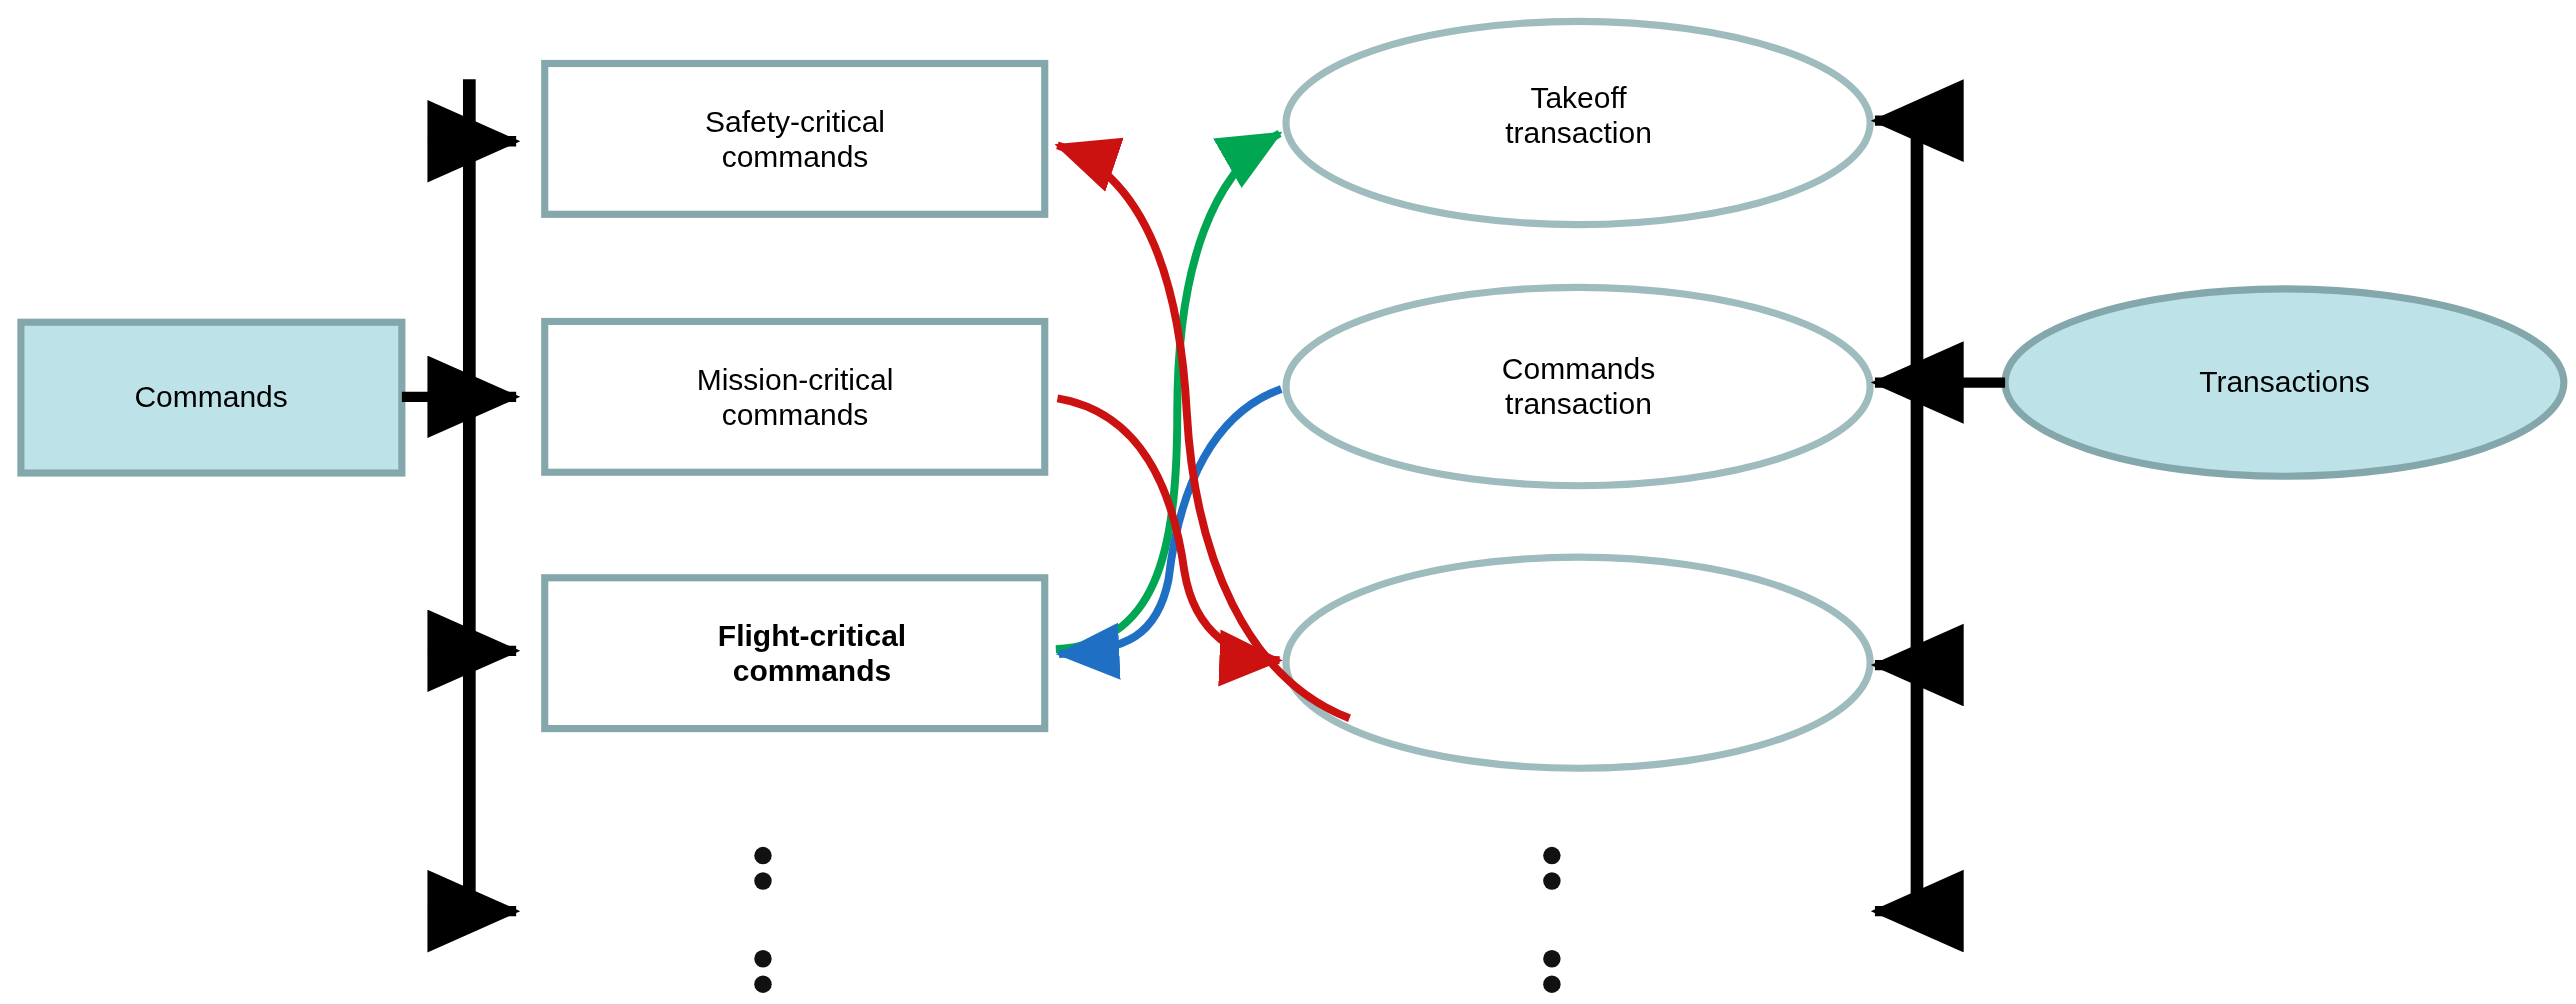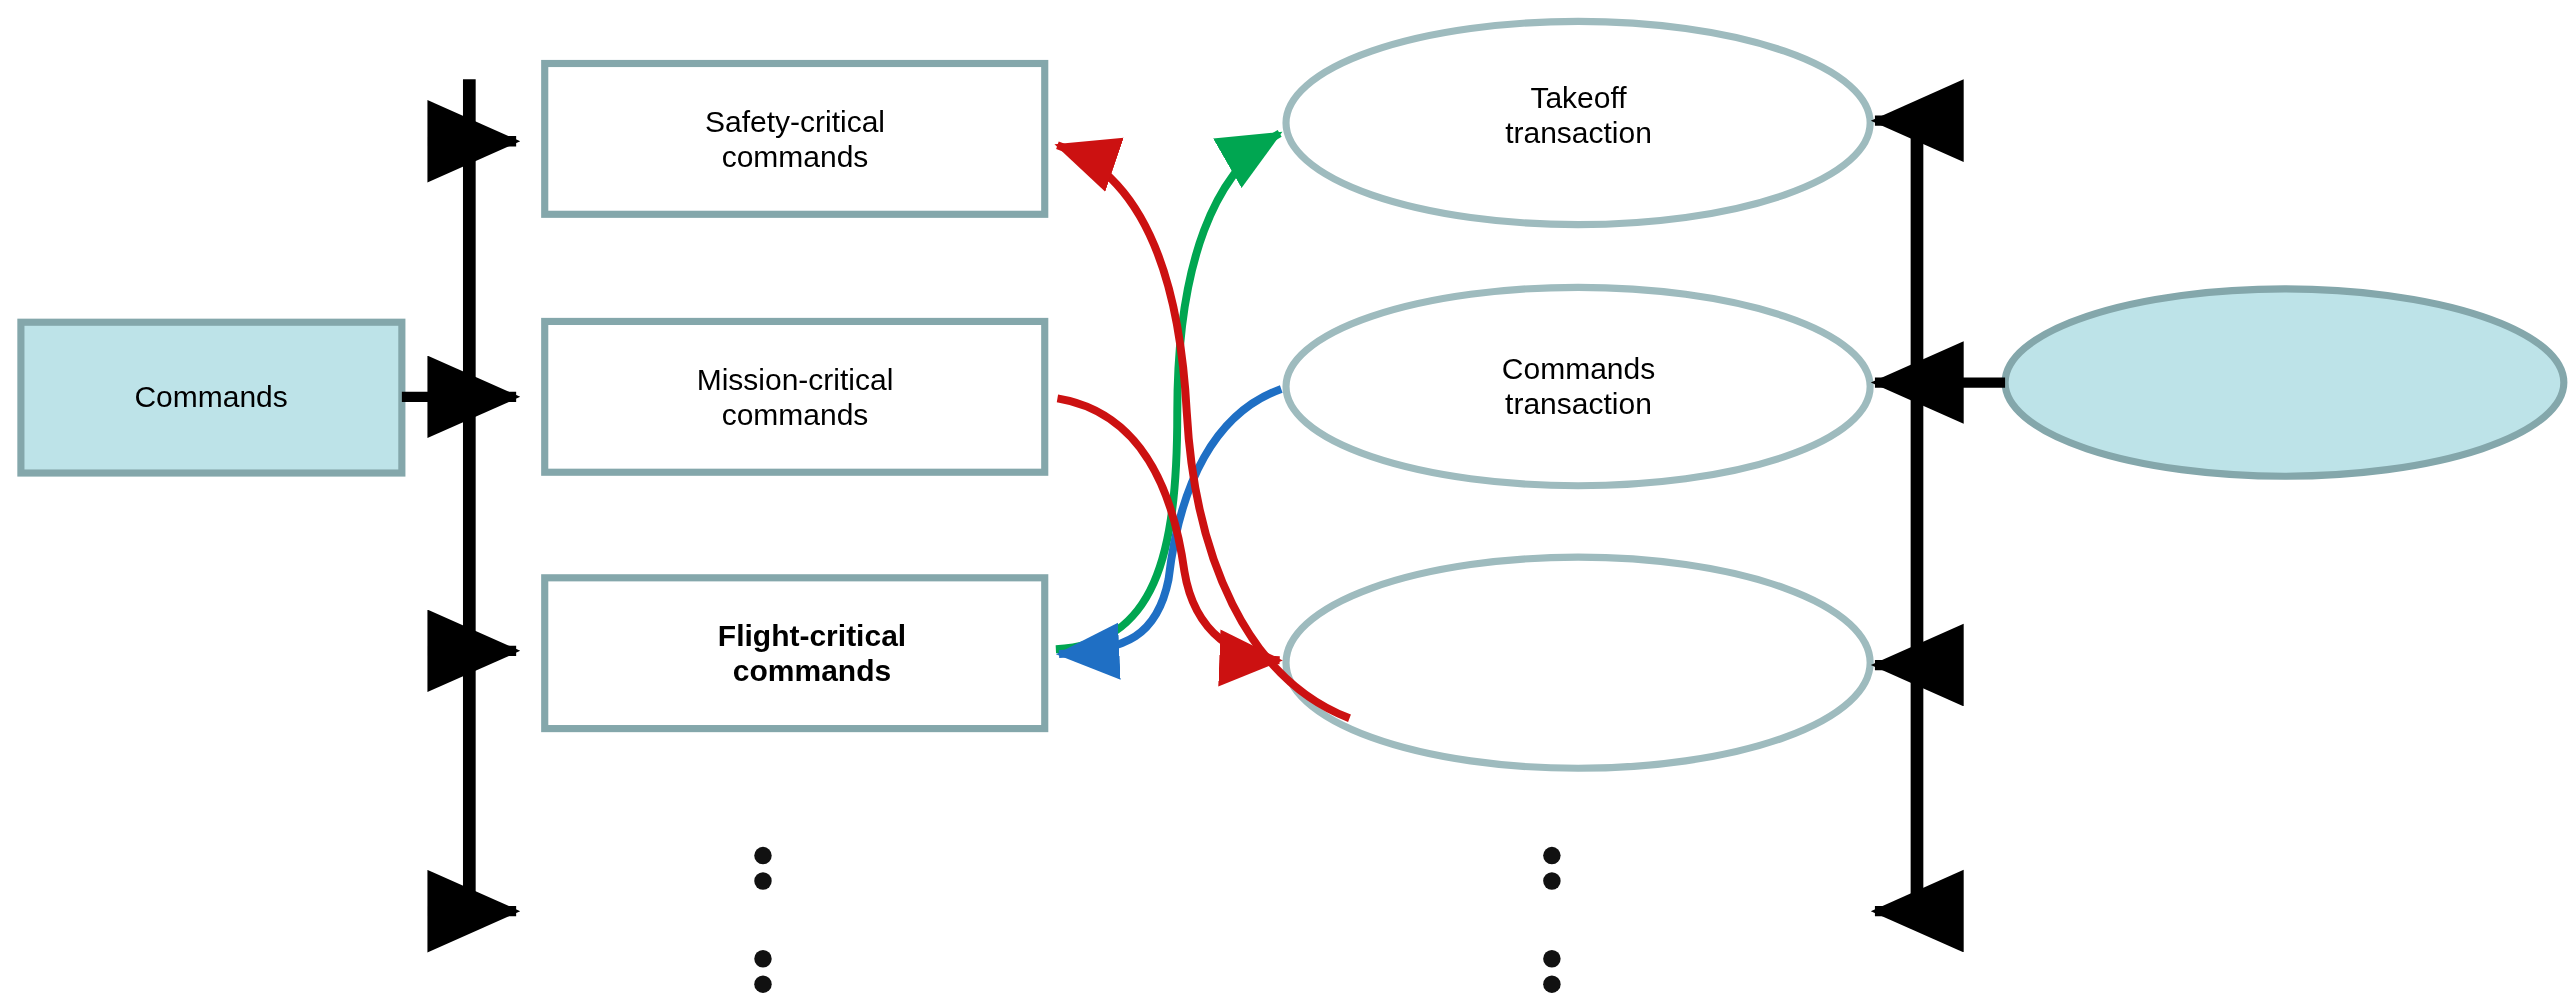--- a/index.html
+++ b/index.html
@@ -136,15 +136,16 @@
   <div class="nodeLabel" style="left:562px;top:578px;width:500px;height:151px;font-weight:bold;">Flight-critical
 commands</div>
 
   <div class="nodeLabel" style="left:1318px;top:40px;width:521px;height:151px;">Takeoff
 transaction</div>
 
   <div class="nodeLabel" style="left:1318px;top:311px;width:521px;height:151px;">Commands
 transaction</div>
 
 
+  <div class="nodeLabel" style="left:2005px;top:307px;width:559px;height:151px;">Transactions</div>
 
 </div>
 
 
 </body></html>

